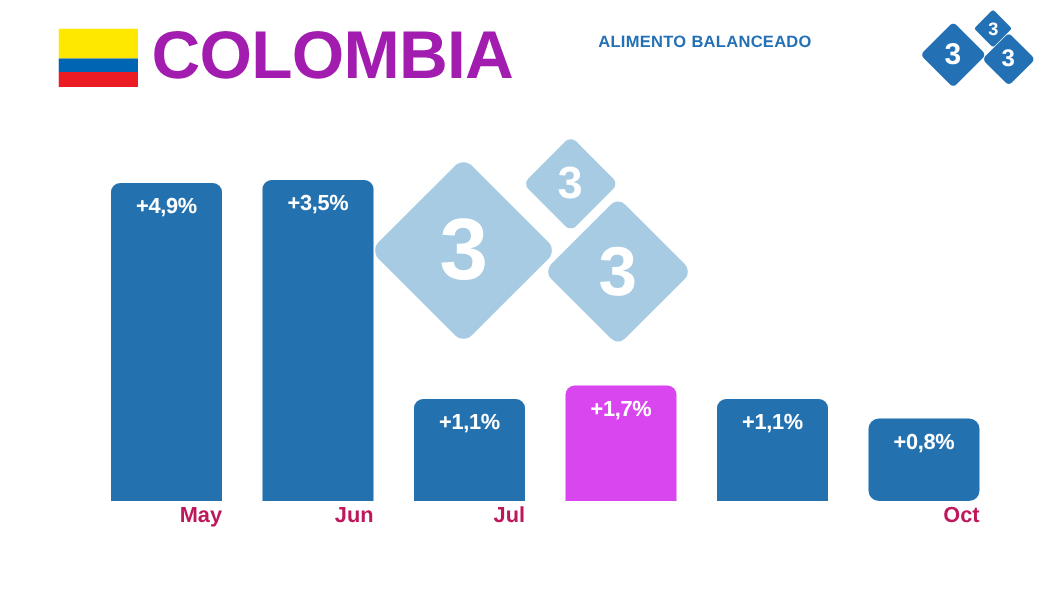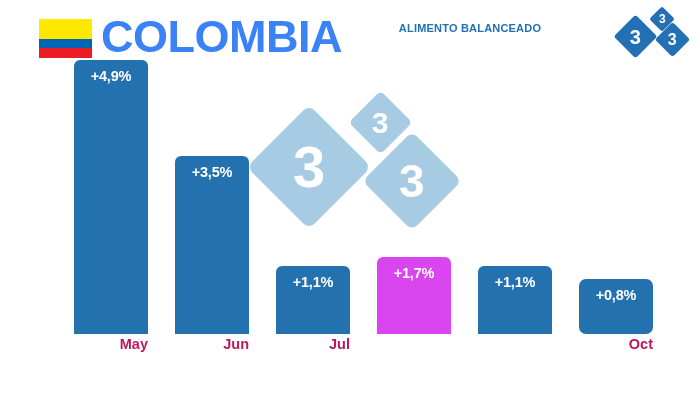--- a/index.html
+++ b/index.html
@@ -44,21 +44,21 @@
   .flag-yellow { height: 50%; background: #FFE800; }
   .flag-blue   { height: 25%; background: #0066B3; }
   .flag-red    { height: 25%; background: #EC1C24; }
 
   .country-title {
     position: absolute;
     left: 101px;
     top: 9px;
     font-size: 45px;
     font-weight: bold;
-    color: #3b82f6;
+    color: #a21caf;
     letter-spacing: -0.5px;
     line-height: 56px;
     white-space: nowrap;
   }
 
   .subtitle {
     position: absolute;
     left: 330px;
     top: 18px;
     width: 280px;
@@ -262,26 +262,26 @@
       <span>3</span>
     </div>
     <div class="diamond d-mid">
       <span>3</span>
     </div>
   </div>
 
   <div class="chart">
     <div class="plot" id="plot-area">
         <div class="bar-group" style="left: 74px;">
-          <div class="bar" style="height: 274px; background: rgb(36, 113, 176);">
+          <div class="bar" style="height: 212px; background: rgb(36, 113, 176);">
             <div class="bar-value">+4,9%</div>
           </div>
         </div>
         <div class="bar-group" style="left: 175px;">
-          <div class="bar" style="height: 178px; background: rgb(36, 113, 176);">
+          <div class="bar" style="height: 214px; background: rgb(36, 113, 176);">
             <div class="bar-value">+3,5%</div>
           </div>
         </div>
         <div class="bar-group" style="left: 276px;">
           <div class="bar" style="height: 68px; background: rgb(36, 113, 176);">
             <div class="bar-value">+1,1%</div>
           </div>
         </div>
         <div class="bar-group" style="left: 377px;">
           <div class="bar" style="height: 77px; background: #d946ef;">

